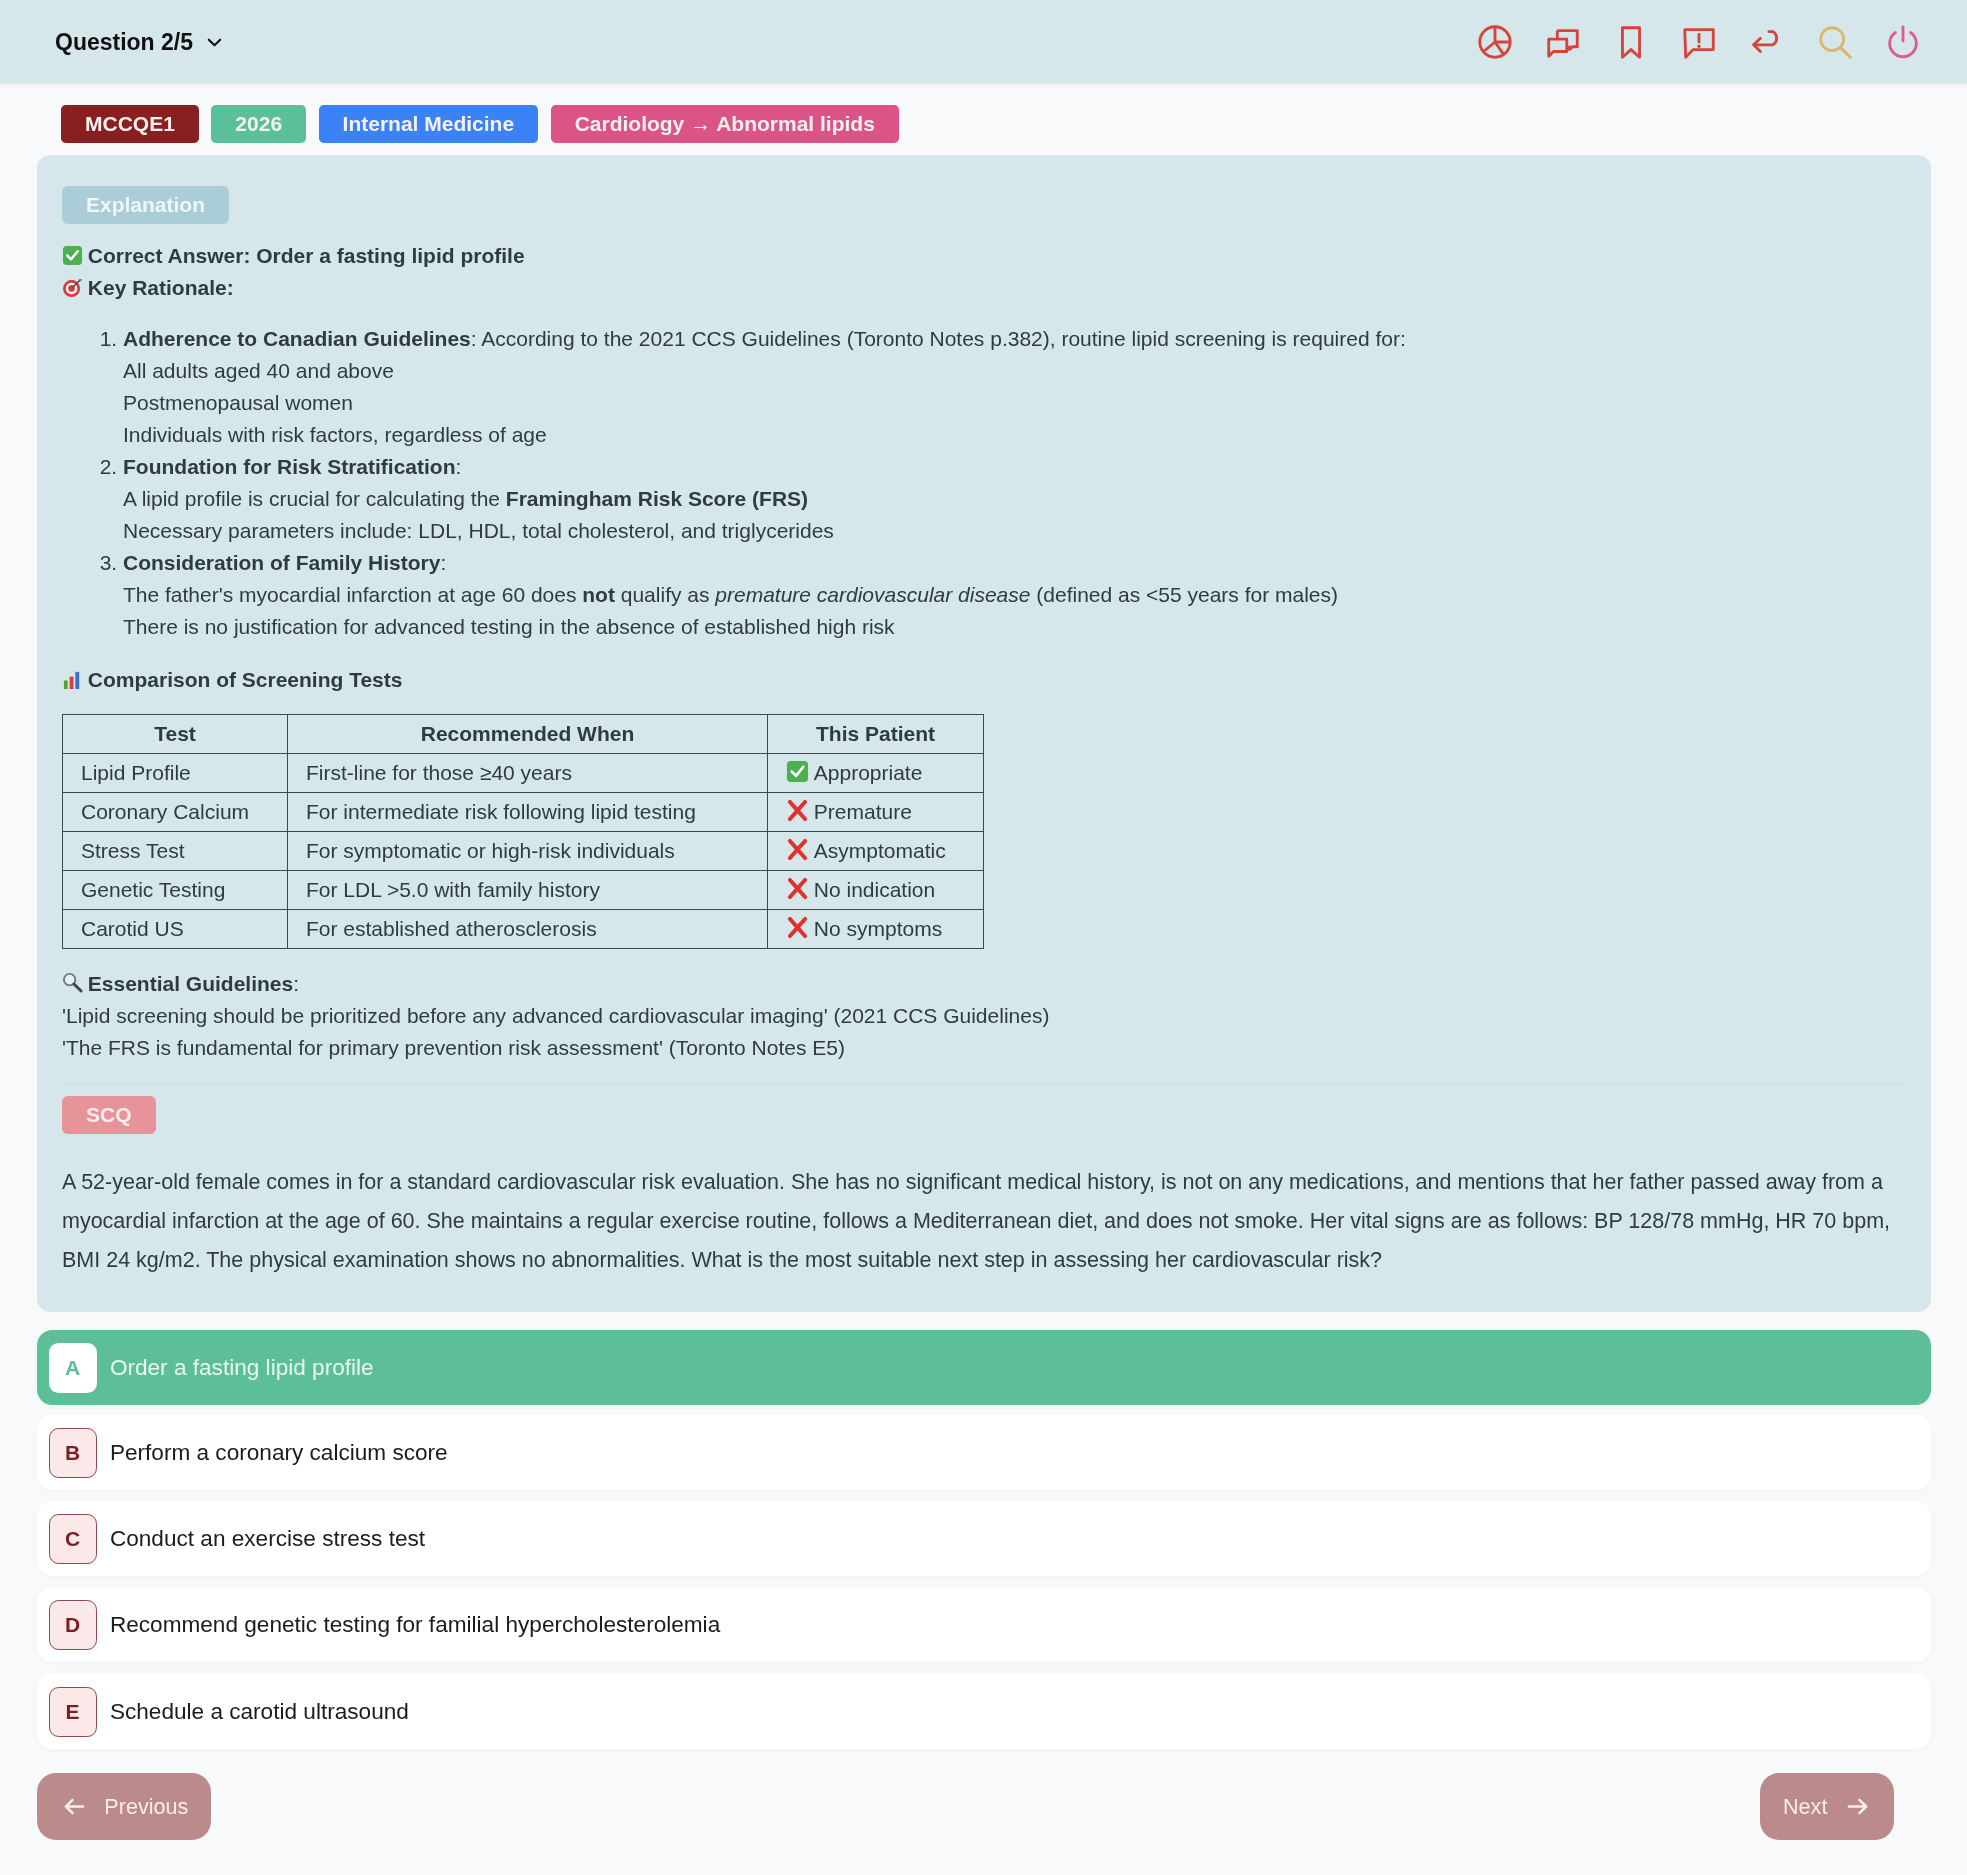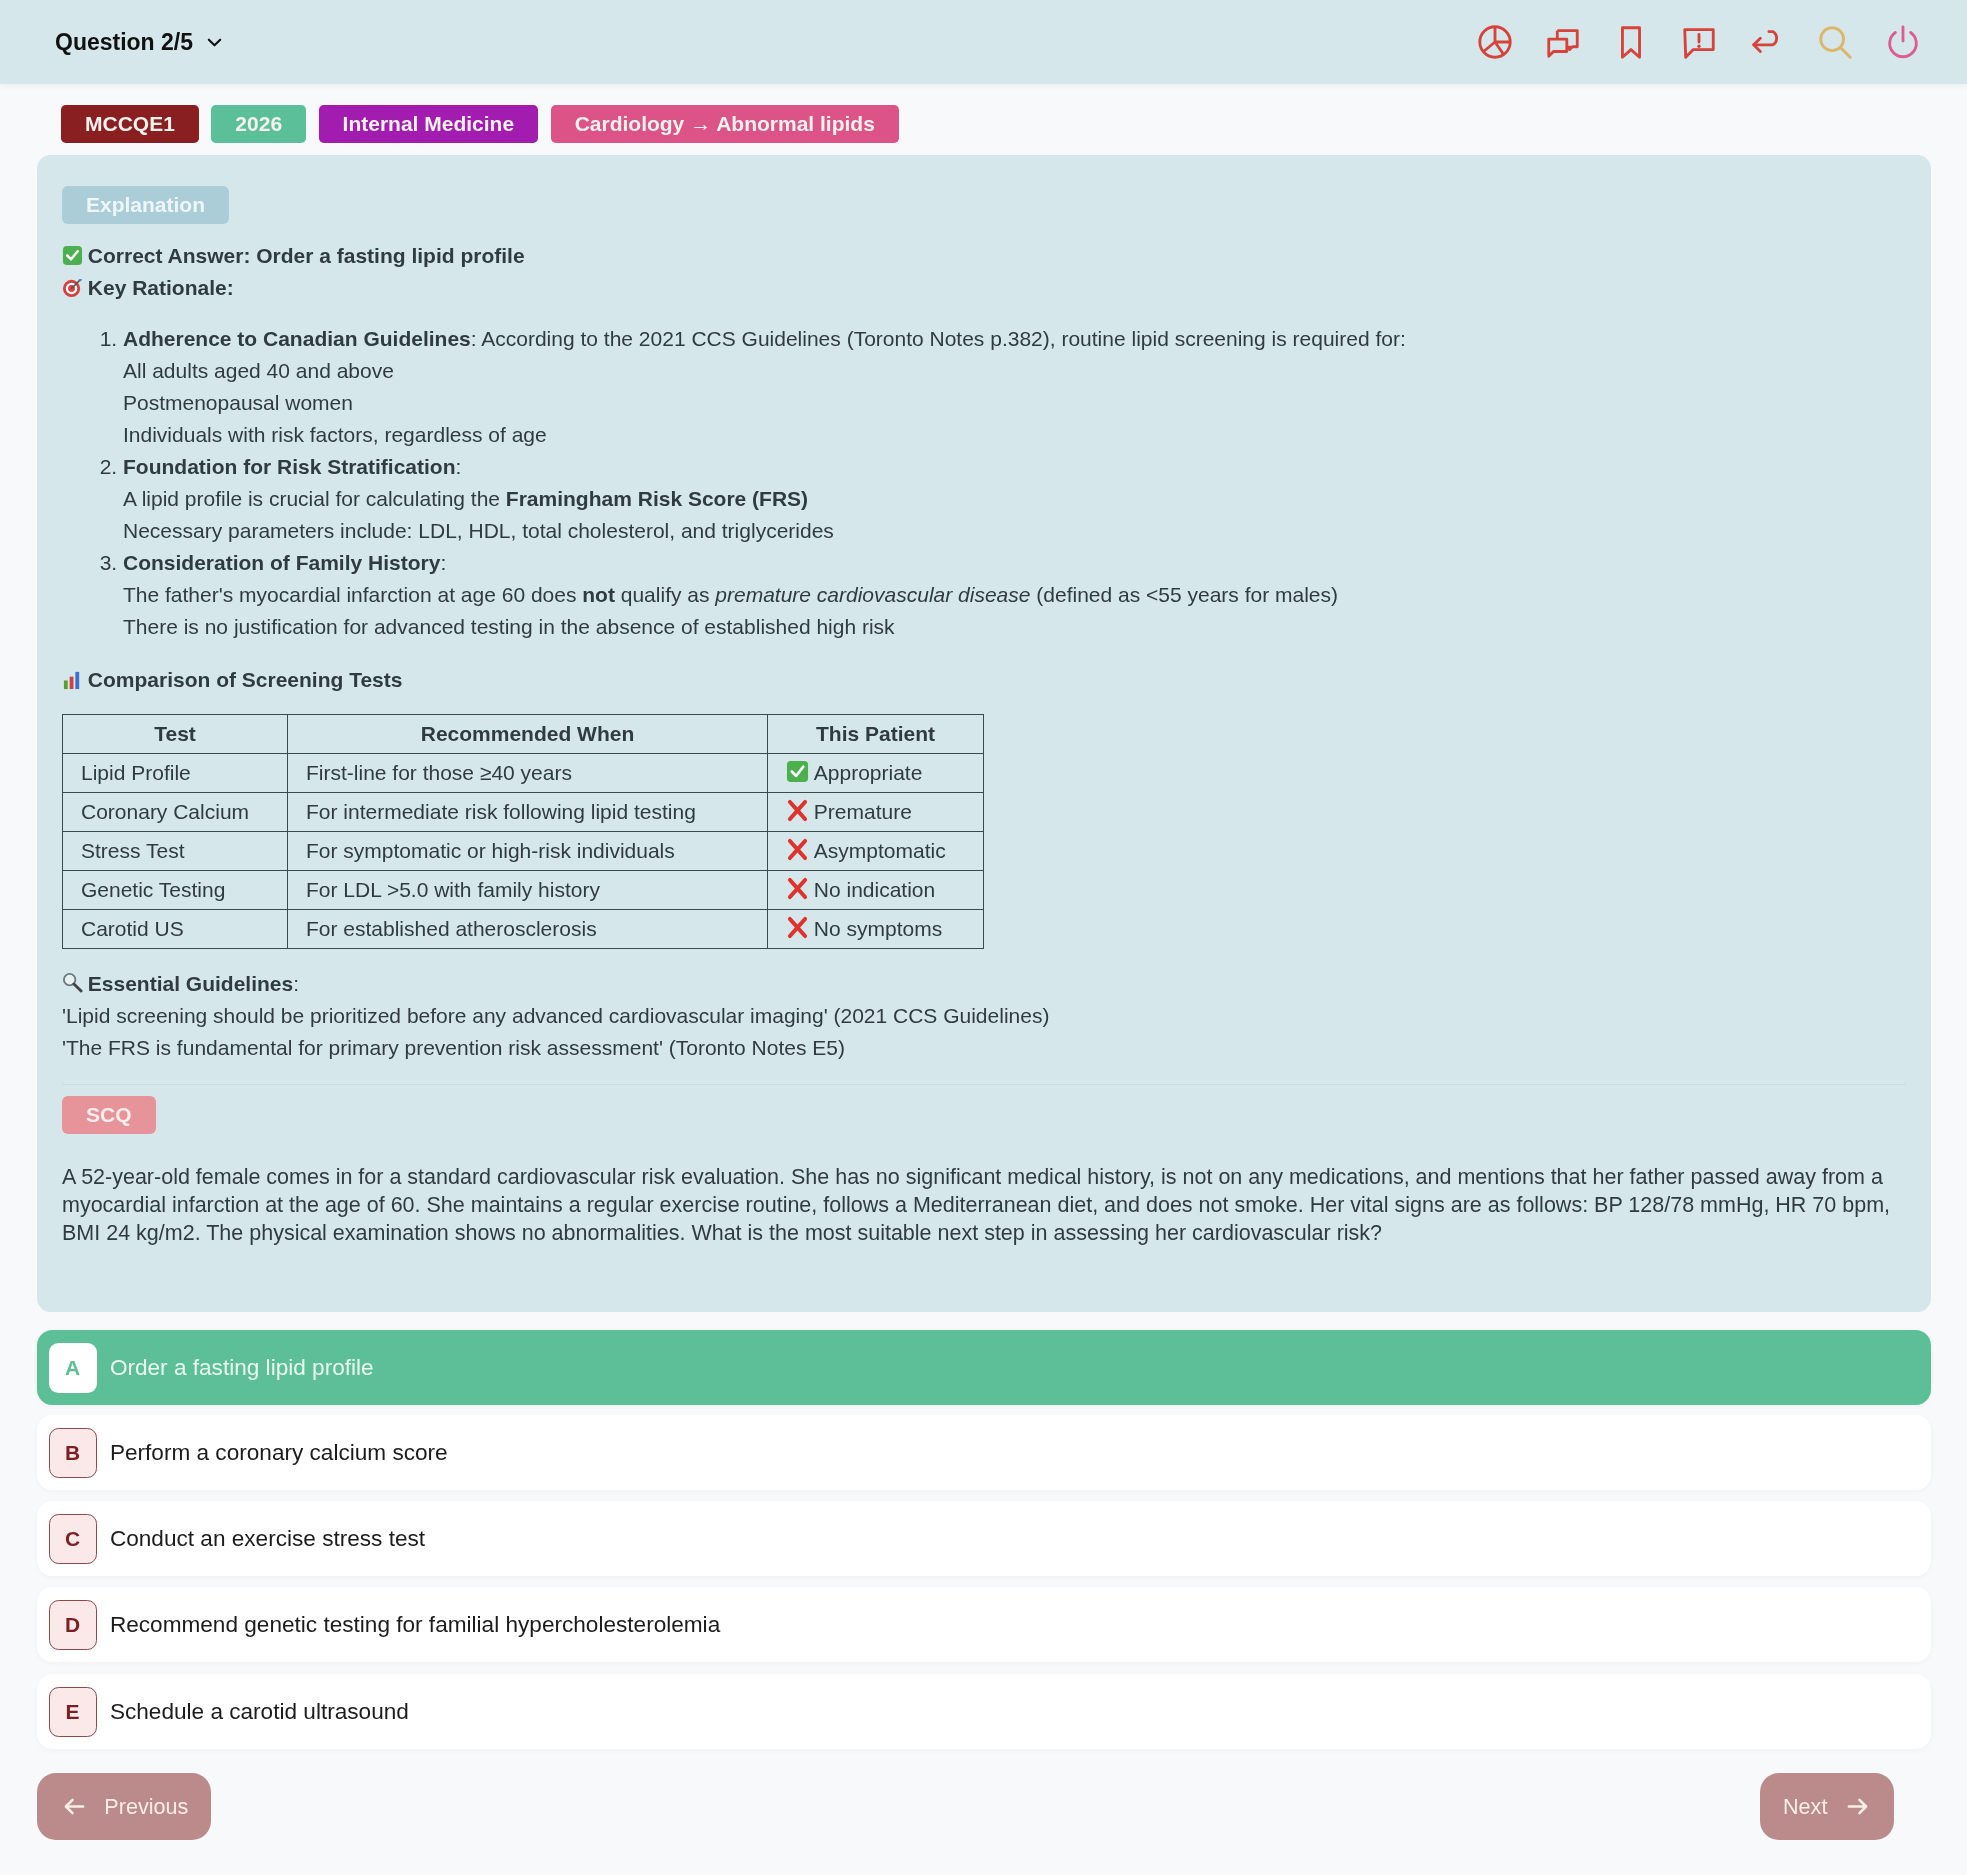--- a/index.html
+++ b/index.html
@@ -64,21 +64,21 @@
     border: 1.4px solid #3b4a50; height: 39px; padding: 0 18px;
     white-space: nowrap;
   }
   table.cmp th { font-weight: bold; text-align: center; }
   .col1 { width: 225px; }
   .col2 { width: 480px; }
   .col3 { width: 216px; }
   .mark { display: inline-block; width: 23px; height: 23px; vertical-align: -3.8px; margin-right: 4.8px; }
 
   .divider { height: 1px; background: #c9dde2; margin: 20px 0 11.5px 0; }
-  .stem { font-size: 21.5px; line-height: 28px; margin-top: 29px; color: #2f3b40; }
+  .stem { font-size: 21.5px; line-height: 39px; margin-top: 29px; color: #2f3b40; }
 
   
   .option {
     position: absolute; left: 37px; width: 1894px; height: 75px;
     border-radius: 15.4px; background: #ffffff;
     display: flex; align-items: center; padding-left: 11.5px;
     cursor: pointer;
     box-shadow: 0 1.9px 5.8px rgba(0,0,0,0.03);
   }
   .option.correct { background: #5dbf98; }
@@ -156,21 +156,21 @@
           <path d="M12 10 A14 14 0 1 0 28 10" fill="none" stroke="#dc5c94" stroke-width="3" stroke-linecap="round"></path>
           <path d="M20 4 V19" stroke="#dc5c94" stroke-width="3" stroke-linecap="round"></path>
         </svg>
     </div>
   </div>
 </div>
 
 <div class="tags">
   <span class="tag" style="background:#8a1f22">MCCQE1</span>
   <span class="tag" style="background:#5bbf9a">2026</span>
-  <span class="tag" style="background:#a21caf">Internal Medicine</span>
+  <span class="tag" style="background:#3b82f6">Internal Medicine</span>
   <span class="tag" style="background:#dc5487">Cardiology → Abnormal lipids</span>
 </div>
 
 <div class="panel">
   <span class="badge expl">Explanation</span>
 
   <div class="body-text" style="margin-top:16.3px;">
     <span class="line heading-line">
       <svg class="emoji" viewBox="0 0 22 22">
           <rect x="1" y="1" width="20" height="20" rx="4" fill="#4cb04f"></rect>

